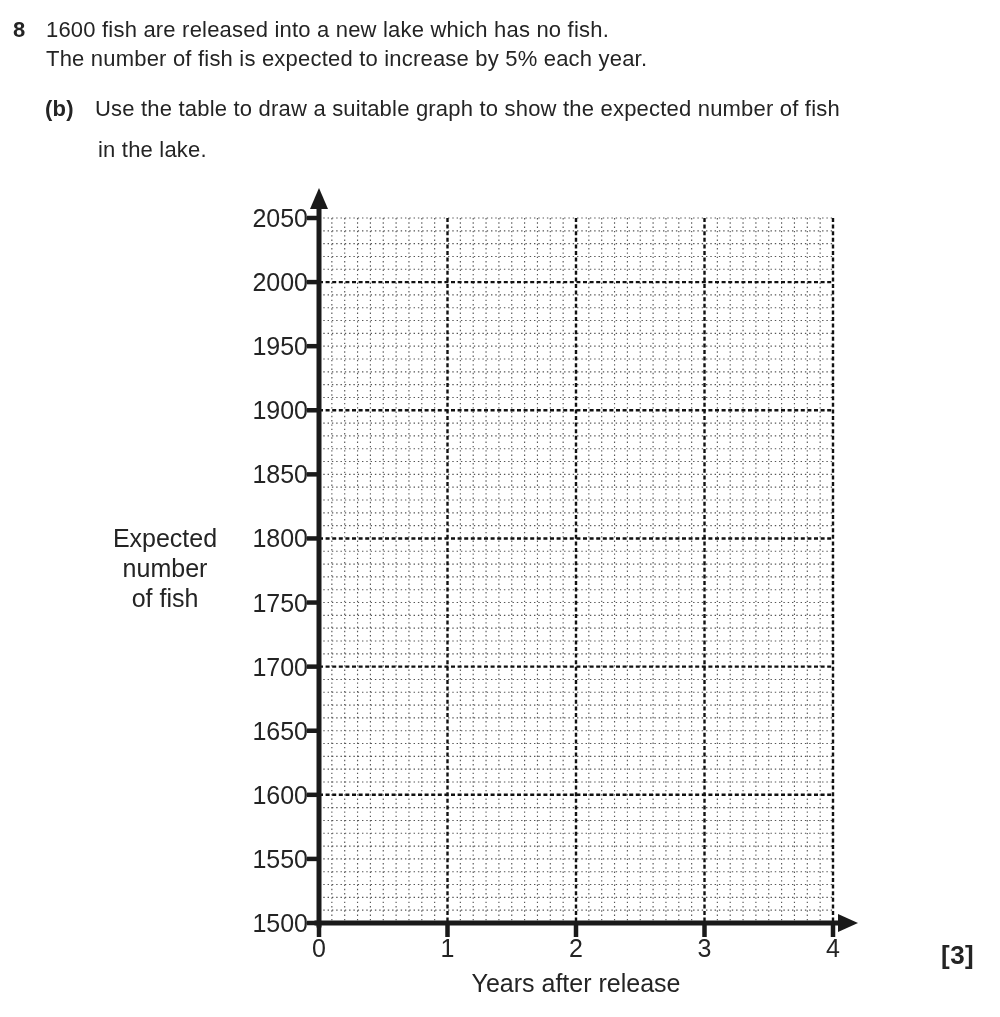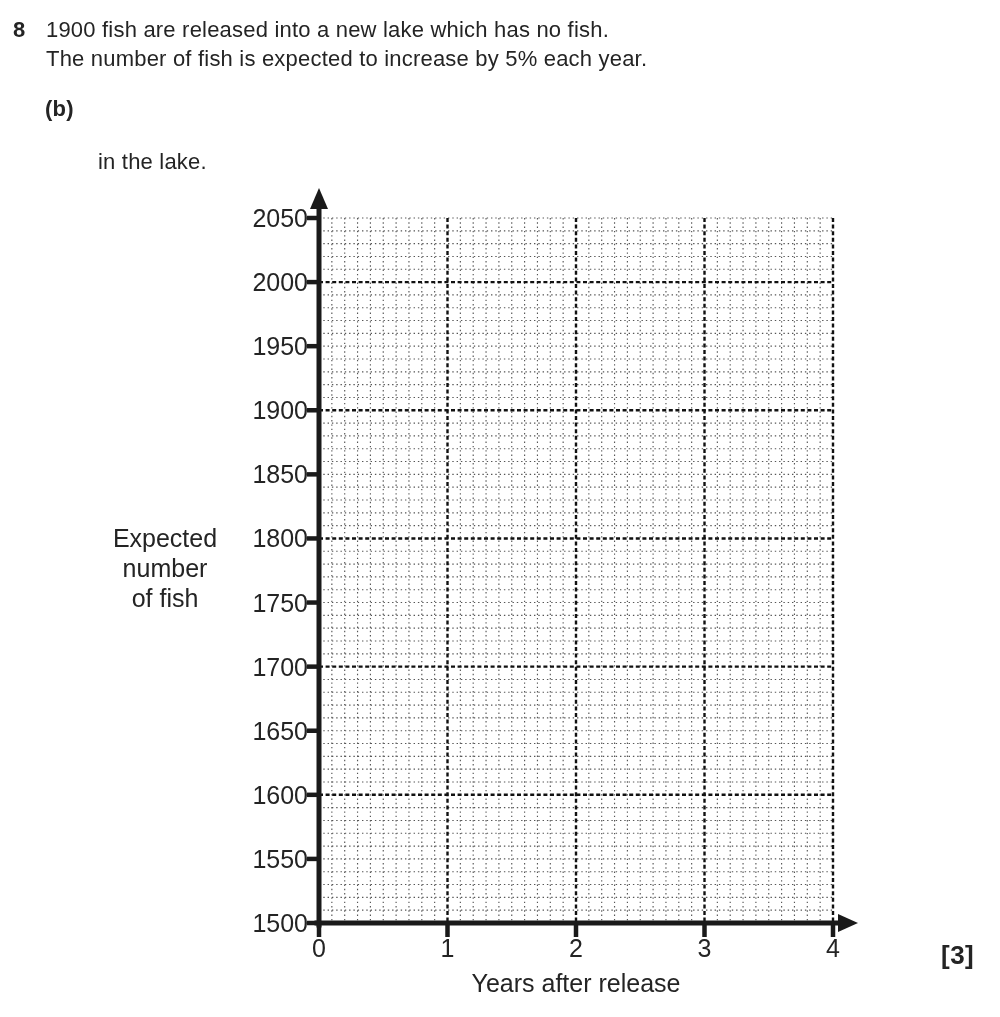--- a/index.html
+++ b/index.html
@@ -23,21 +23,21 @@
     color: #242424;
     white-space: nowrap;
     letter-spacing: 0.2px;
   }
   .bold { font-weight: bold; }
   #question-number { left: 13px; top: 15px; }
   #intro-line1 { left: 46px; top: 15px; }
   #intro-line2 { left: 46px; top: 44px; text-align: center; }
   #part-label { left: 45px; top: 94px; }
   #part-line1 { left: 95px; top: 94px; }
-  #part-line2 { left: 98px; top: 135px; margin-top: 12px; }
+  #part-line2 { left: 98px; top: 135px; }
   #marks {
     left: 941px; top: 941px;
     font-size: 26px; font-weight: bold;
     letter-spacing: 0.5px;
   }
   #chart-svg {
     position: absolute; left: 0; top: 0;
     width: 1000px; height: 1017px;
     display: block;
   }
@@ -199,24 +199,25 @@
       <text x="576" y="992" text-anchor="middle" font-size="25px" fill="#242424">Years after release</text>
       <g text-anchor="middle" font-size="25px" fill="#242424">
         <text x="165" y="547">Expected</text>
         <text x="165" y="577">number</text>
         <text x="165" y="607">of fish</text>
       </g>
     </svg>
 
   <div class="txt bold" id="question-number">8</div>
 
-  <div class="txt" id="intro-line1">1900 fish are released into a new lake which has no fish.</div>
+  <div class="txt" id="intro-line1">1600 fish are released into a new lake which has no fish.</div>
 
   <div class="txt" id="intro-line2">The number of fish is expected to increase by 5% each year.</div>
 
   <div class="txt bold" id="part-label">(b)</div>
 
+  <div class="txt" id="part-line1">Use the table to draw a suitable graph to show the expected number of fish</div>
 
   <div class="txt" id="part-line2">in the lake.</div>
 
   <div class="txt" id="marks">[3]</div>
 
 </div>
 
 </body></html>

